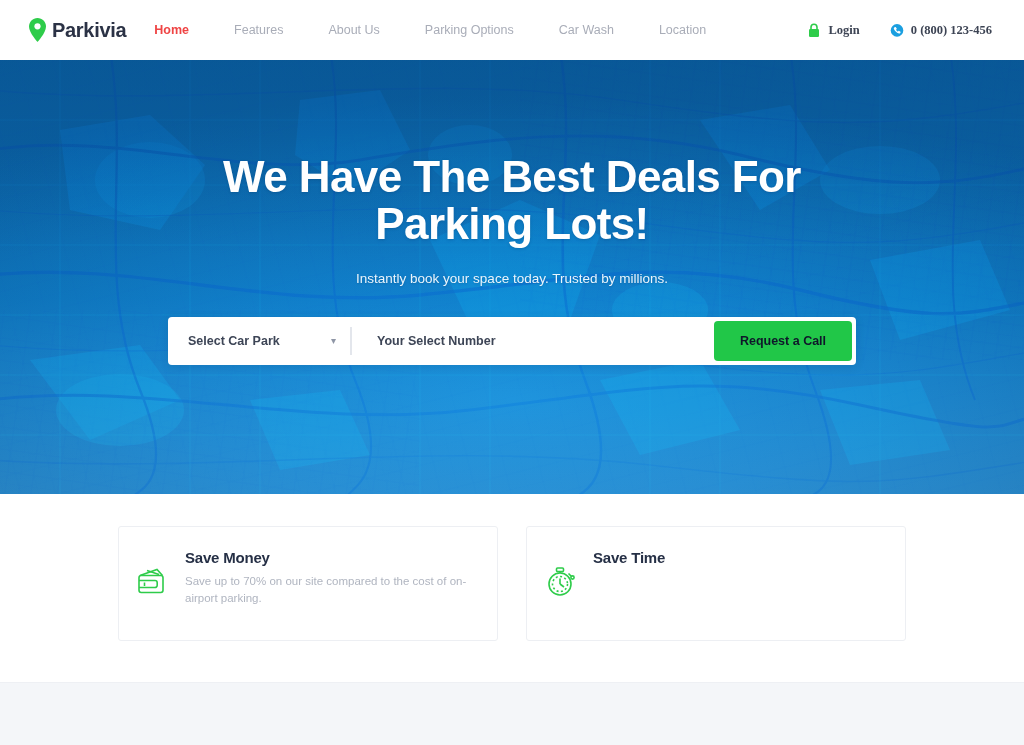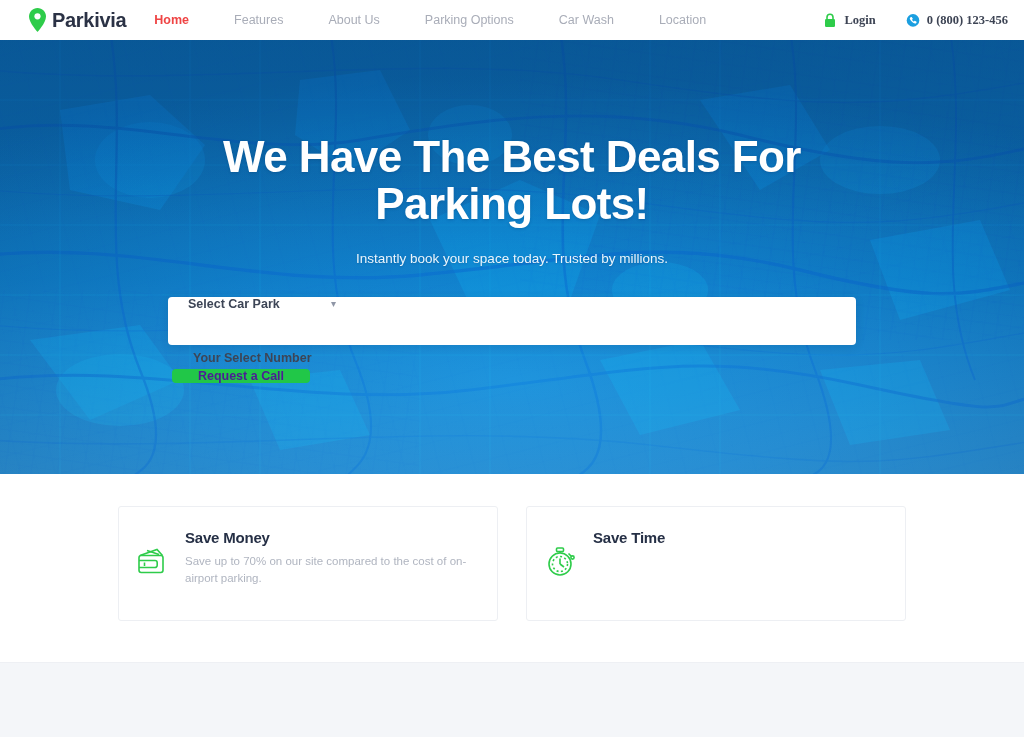--- a/index.html
+++ b/index.html
@@ -8,25 +8,25 @@
     width: 1024px;
     height: 745px;
     overflow: hidden;
     background: #ffffff;
     font-family: "Liberation Sans", sans-serif;
   }
 
   
   .header {
     position: relative;
-    height: 40px;
-    background: #ffffff;
-    display: flex;
-    align-items: center;
-    padding: 0 16px 0 28px;
+    height: 60px;
+    background: #ffffff;
+    display: flex;
+    align-items: center;
+    padding: 0 32px 0 28px;
     z-index: 20;
   }
 
   .brand {
     display: flex;
     align-items: center;
     gap: 5px;
     cursor: pointer;
     margin-right: 28px;
   }
@@ -123,21 +123,20 @@
     position: relative;
     z-index: 4;
     margin: 31px auto 0;
     width: 688px;
     height: 48px;
     background: #ffffff;
     border-radius: 4px;
     display: flex;
     align-items: stretch;
     box-shadow: 0 2px 10px rgba(0,30,60,0.12);
-    flex-direction: column;
   }
   .sb-field {
     display: flex;
     align-items: center;
     position: relative;
     font-size: 12.5px;
     font-weight: bold;
     color: #3d4556;
     cursor: text;
   }
@@ -159,21 +158,21 @@
     background: #e3e6ec;
     margin: 10px 0;
     flex: 0 0 auto;
   }
   .sb-name { width: 174px; padding-left: 24px; }
   .sb-phone { flex: 1; padding-left: 25px; }
   .sb-btn {
     width: 138px;
     margin: 4px;
     background: #21c748;
-    color: #4c1d95;
+    color: #0f172a;
     font-size: 12.5px;
     font-weight: bold;
     border: none;
     border-radius: 4px;
     cursor: pointer;
     font-family: "Liberation Sans", sans-serif;
   }
 
   
   .features-wrap {

